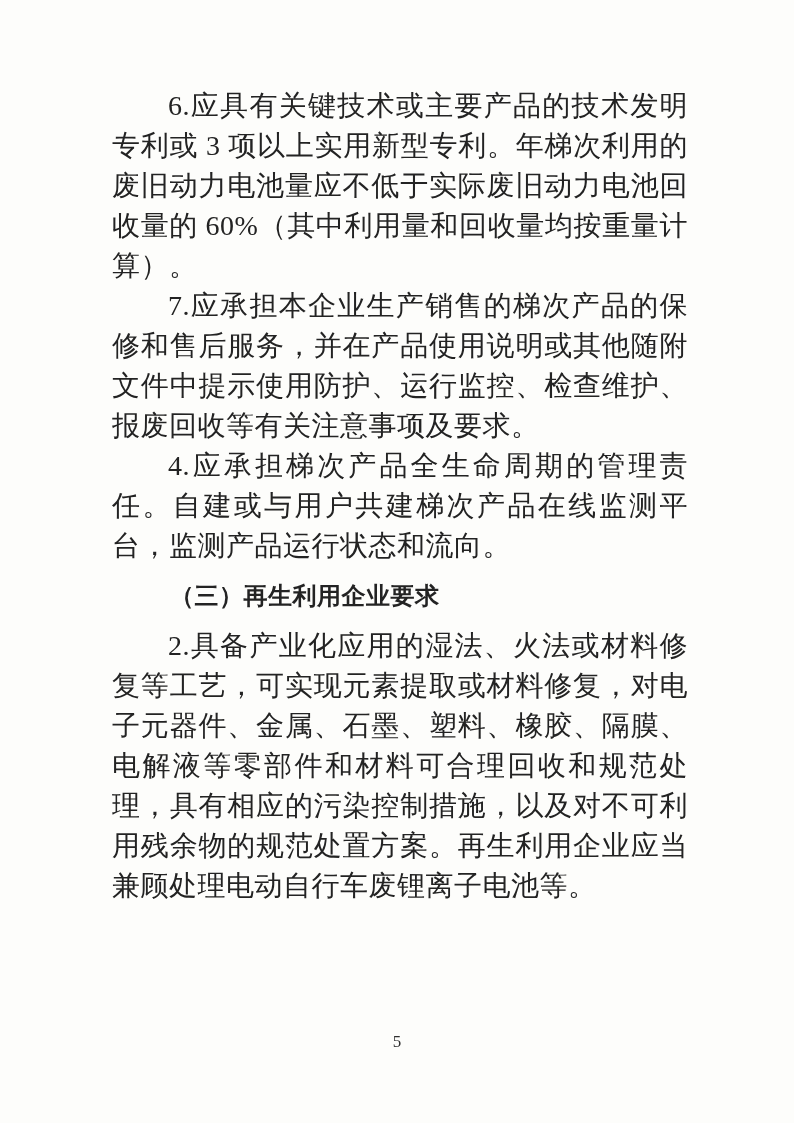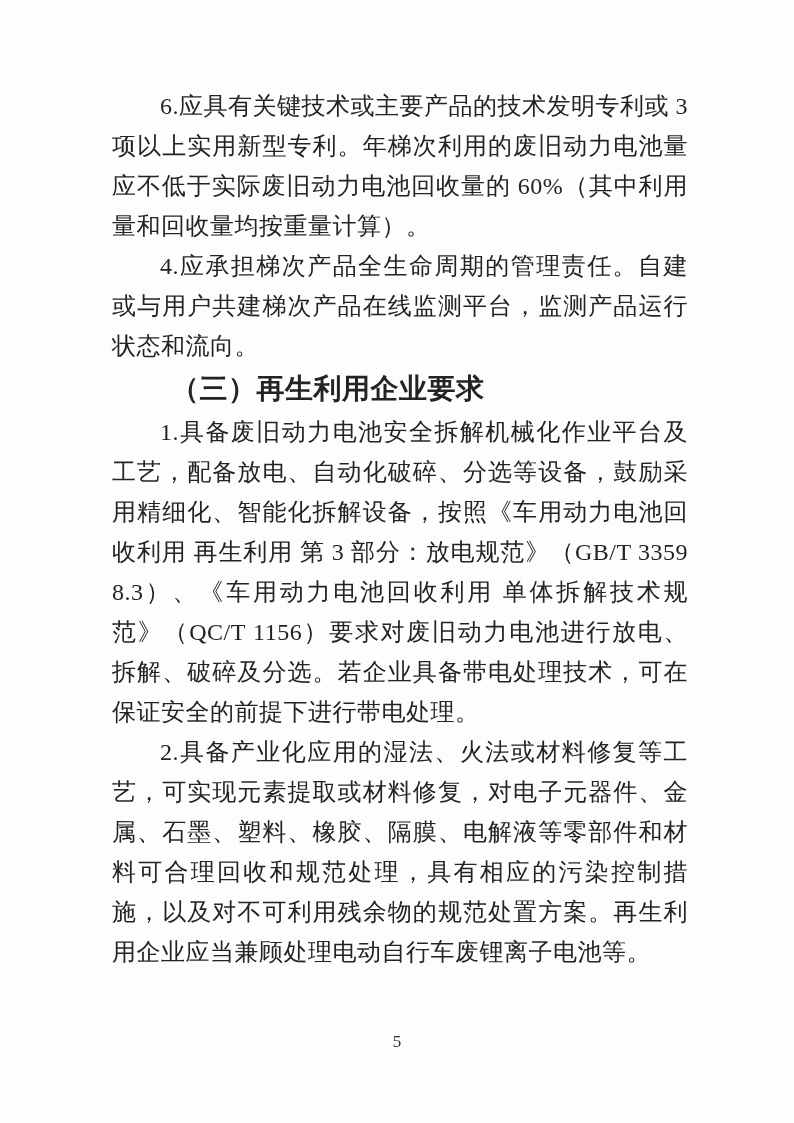--- a/index.html
+++ b/index.html
@@ -24,31 +24,31 @@
   }
   .text-block {
     position: absolute;
     left: 112px;
     top: 86px;
     width: 576px;
     color: #232323;
   }
   p.body-para {
     margin: 0;
-    font-size: 24px;
+    font-size: 28px;
     line-height: 40px;
     text-align: justify;
     text-justify: inter-character;
     text-indent: 2em;
     letter-spacing: 0.5px;
     word-break: break-all;
   }
   h3.section-heading {
-    margin: 3px;
-    font-size: 28px;
+    margin: 10px;
+    font-size: 24px;
     line-height: 40px;
     font-weight: bold;
     text-indent: 2em;
     letter-spacing: 0.5px;
   }
   .page-number {
     position: absolute;
     top: 1030px;
     left: 0;
     width: 100%;
@@ -57,19 +57,19 @@
     line-height: 24px;
     color: #2f2f2f;
   }
 </style>
 </head>
 <body>
 
 <div class="page">
   <div class="text-block">
     <p class="body-para">6.应具有关键技术或主要产品的技术发明专利或 3 项以上实用新型专利。年梯次利用的废旧动力电池量应不低于实际废旧动力电池回收量的 60%（其中利用量和回收量均按重量计算）。</p>
+    <p class="body-para">7.应承担本企业生产销售的梯次产品的保修和售后服务，并在产品使用说明或其他随附文件中提示使用防护、运行监控、检查维护、报废回收等有关注意事项及要求。</p>
     <p class="body-para">4.应承担梯次产品全生命周期的管理责任。自建或与用户共建梯次产品在线监测平台，监测产品运行状态和流向。</p>
     <h3 class="section-heading">（三）再生利用企业要求</h3>
-    <p class="body-para">1.具备废旧动力电池安全拆解机械化作业平台及工艺，配备放电、自动化破碎、分选等设备，鼓励采用精细化、智能化拆解设备，按照《车用动力电池回收利用 再生利用 第 3 部分：放电规范》（GB/T 33598.3）、《车用动力电池回收利用 单体拆解技术规范》（QC/T 1156）要求对废旧动力电池进行放电、拆解、破碎及分选。若企业具备带电处理技术，可在保证安全的前提下进行带电处理。</p>
     <p class="body-para">2.具备产业化应用的湿法、火法或材料修复等工艺，可实现元素提取或材料修复，对电子元器件、金属、石墨、塑料、橡胶、隔膜、电解液等零部件和材料可合理回收和规范处理，具有相应的污染控制措施，以及对不可利用残余物的规范处置方案。再生利用企业应当兼顾处理电动自行车废锂离子电池等。</p>
   </div>
   <div class="page-number">5</div>
 </div>
 
 </body></html>

